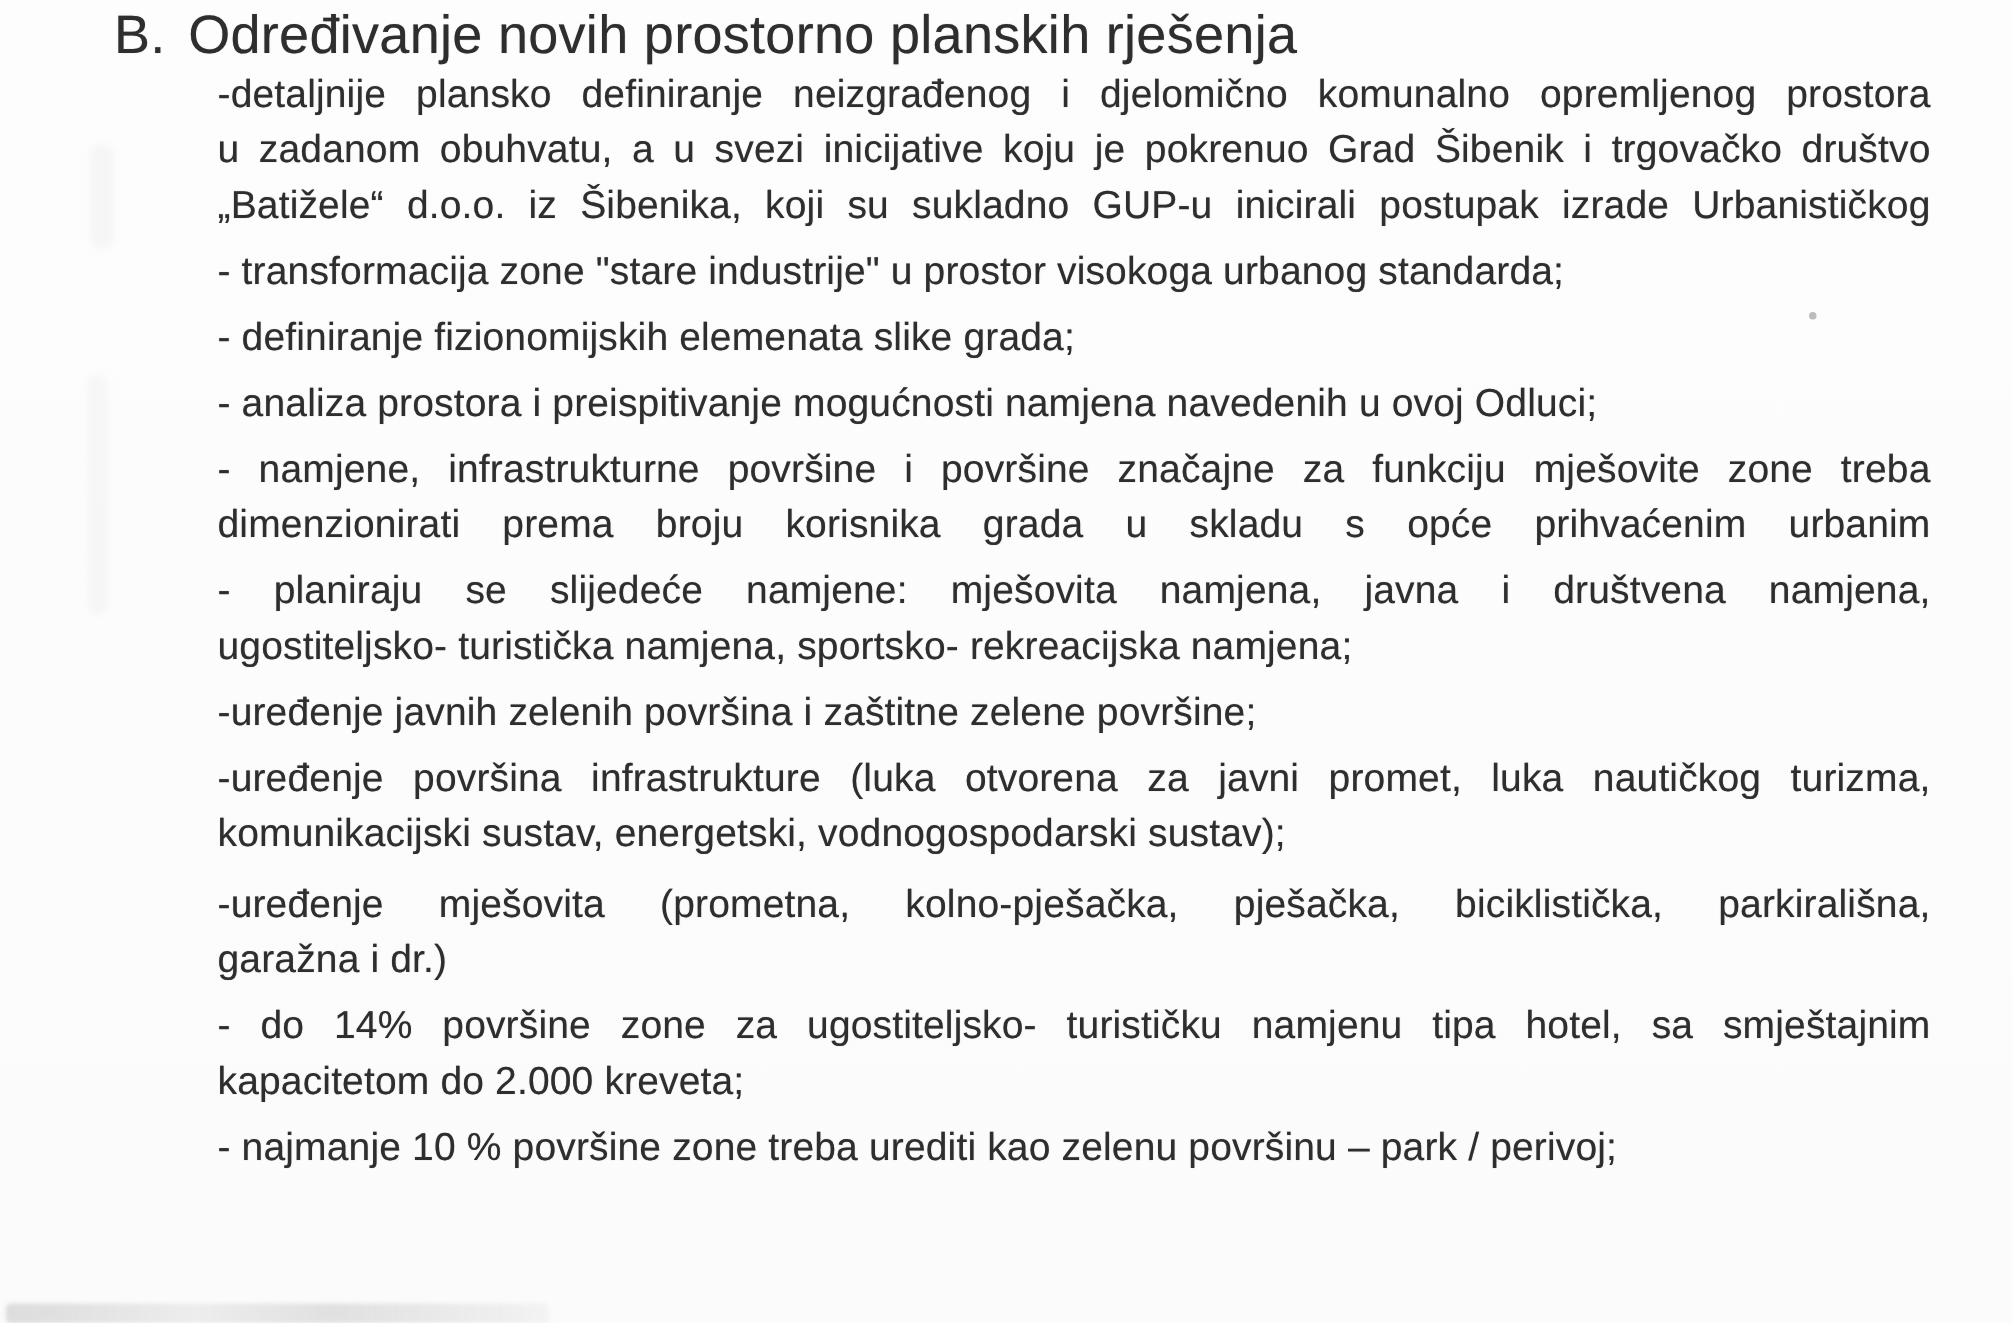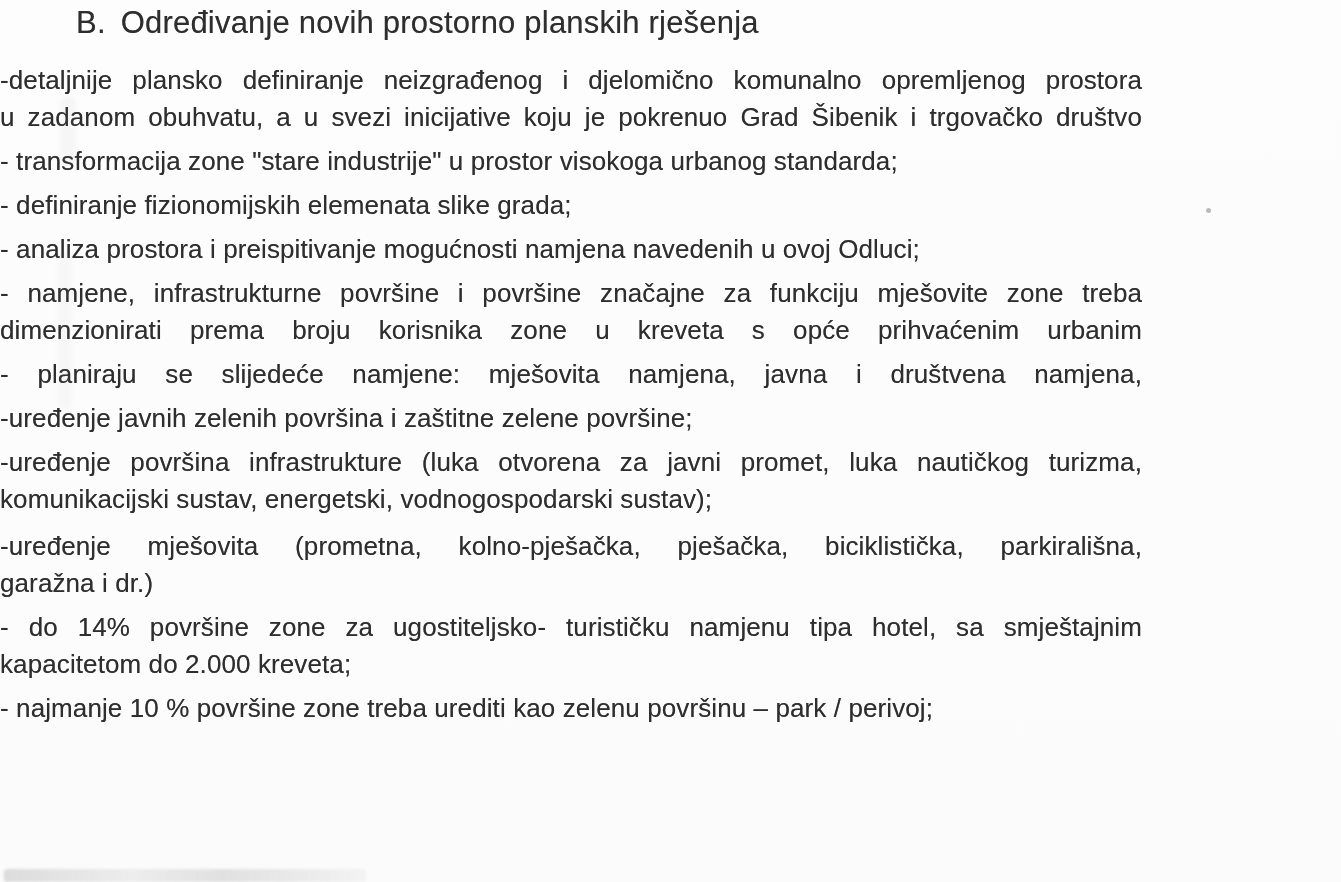--- a/index.html
+++ b/index.html
@@ -18,32 +18,33 @@
   .page {
     position: relative;
     width: 1341px;
     height: 882px;
     background: linear-gradient(180deg, #fdfdfd 0%, #fcfcfc 60%, #fbfbfb 100%);
     box-sizing: border-box;
     padding-top: 6px;
   }
   .heading {
     padding-left: 76px;
-    font-size: 31px;
+    font-size: 36px;
     line-height: 34px;
-    margin-bottom: 22px;
+    margin-bottom: 4px;
     letter-spacing: 0.2px;
     text-shadow: 0 0 0.6px rgba(55,55,55,0.55);
     white-space: nowrap;
   }
   .h-label {
     display: inline-block;
     margin-right: 15px;
   }
   .paragraphs {
+    padding-left: 145px;
     width: 1142px;
     box-sizing: content-box;
     font-size: 26px;
     letter-spacing: 0.1px;
     text-shadow: 0 0 0.6px rgba(55,55,55,0.55);
   }
   .para {
     margin: 0 0 7px 0;
   }
   
@@ -107,36 +108,38 @@
 <div class="page">
 
   <div class="heading">
     <span class="h-label">B.</span><span>Određivanje novih prostorno planskih rješenja</span>
   </div>
 
   <div class="paragraphs" id="paragraphs">
       <div class="para">
         <div class="line just">-detaljnije plansko definiranje neizgrađenog i djelomično komunalno opremljenog prostora</div>
         <div class="line just">u zadanom obuhvatu, a u svezi inicijative koju je pokrenuo Grad Šibenik i trgovačko društvo</div>
+        <div class="line just">„Batižele“ d.o.o. iz Šibenika, koji su sukladno GUP-u inicirali postupak izrade Urbanističkog</div>
       </div>
       <div class="para">
         <div class="line">- transformacija zone "stare industrije" u prostor visokoga urbanog standarda;</div>
       </div>
       <div class="para">
         <div class="line">- definiranje fizionomijskih elemenata slike grada;</div>
       </div>
       <div class="para">
         <div class="line">- analiza prostora i preispitivanje mogućnosti namjena navedenih u ovoj Odluci;</div>
       </div>
       <div class="para">
         <div class="line just">- namjene, infrastrukturne površine i površine značajne za funkciju  mješovite zone treba</div>
-        <div class="line just">dimenzionirati prema broju korisnika zone u kreveta s opće prihvaćenim urbanim</div>
+        <div class="line just">dimenzionirati prema broju korisnika grada u skladu s opće prihvaćenim urbanim</div>
       </div>
       <div class="para">
         <div class="line just">- planiraju se slijedeće namjene: mješovita namjena, javna i društvena namjena,</div>
+        <div class="line">ugostiteljsko- turistička namjena, sportsko- rekreacijska namjena;</div>
       </div>
       <div class="para">
         <div class="line">-uređenje javnih zelenih površina i zaštitne zelene površine;</div>
       </div>
       <div class="para">
         <div class="line just">-uređenje površina infrastrukture (luka otvorena za javni promet, luka nautičkog turizma,</div>
         <div class="line">komunikacijski sustav, energetski, vodnogospodarski sustav);</div>
       </div>
       <div class="para">
         <div class="line just">-uređenje mješovita (prometna, kolno-pješačka, pješačka, biciklistička, parkirališna,</div>

